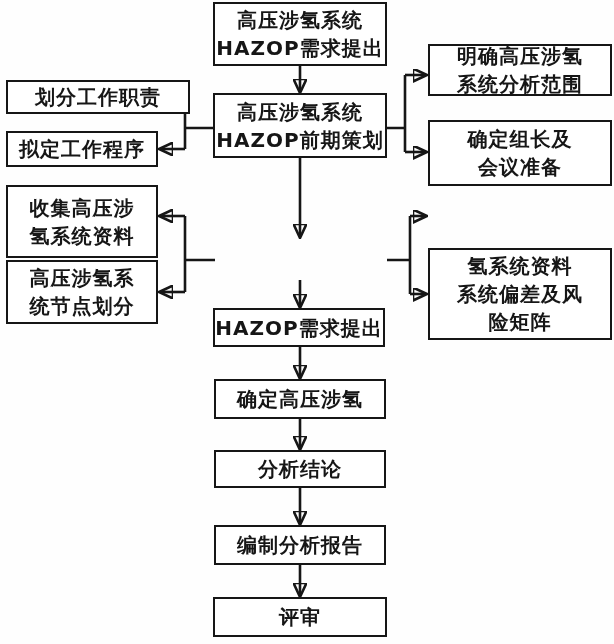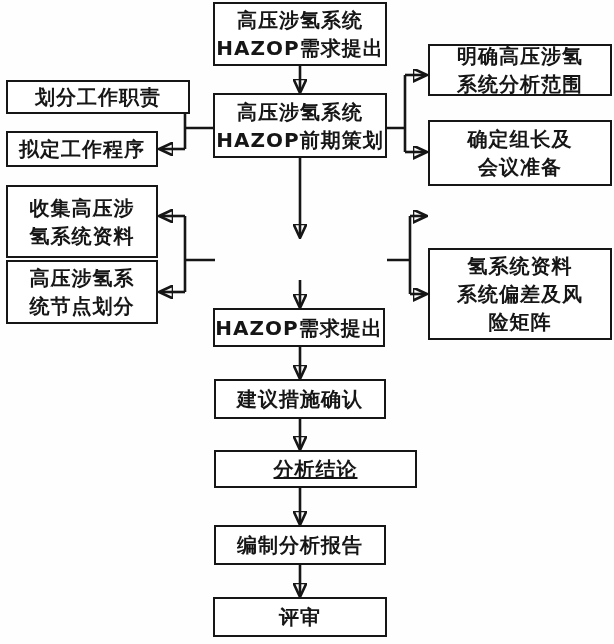--- a/index.html
+++ b/index.html
@@ -75,22 +75,22 @@
     <path d="M387,260 H410 M410,216 V294"></path>
     <line x1="410" y1="216" x2="426" y2="216" marker-end="url(#ah)"></line>
     <line x1="410" y1="294" x2="426" y2="294" marker-end="url(#ah)"></line>
   </svg>
 
   <div class="node" style="left:213px; top:2px;   width:174px; height:64px;">高压涉氢系统
 HAZOP需求提出</div>
   <div class="node" style="left:213px; top:93px;  width:174px; height:65px;">高压涉氢系统
 HAZOP前期策划</div>
   <div class="node" style="left:213px; top:308px; width:172px; height:39px;">HAZOP需求提出</div>
-  <div class="node" style="left:214px; top:379px; width:172px; height:40px;">建议措施确认</div>
-  <div class="node" style="left:214px; top:450px; width:203px; height:38px;text-decoration:underline;">分析结论</div>
+  <div class="node" style="left:214px; top:379px; width:172px; height:40px;">确定高压涉氢</div>
+  <div class="node" style="left:214px; top:450px; width:172px; height:38px;">分析结论</div>
   <div class="node" style="left:214px; top:525px; width:172px; height:40px;">编制分析报告</div>
   <div class="node" style="left:213px; top:597px; width:174px; height:40px;">评审</div>
 
   <div class="node" style="left:6px; top:80px;  width:184px; height:34px;">划分工作职责</div>
   <div class="node" style="left:6px; top:131px; width:152px; height:36px;">拟定工作程序</div>
   <div class="node" style="left:6px; top:185px; width:152px; height:73px;">收集高压涉
 氢系统资料</div>
   <div class="node" style="left:6px; top:260px; width:152px; height:64px;">高压涉氢系
 统节点划分</div>
 

